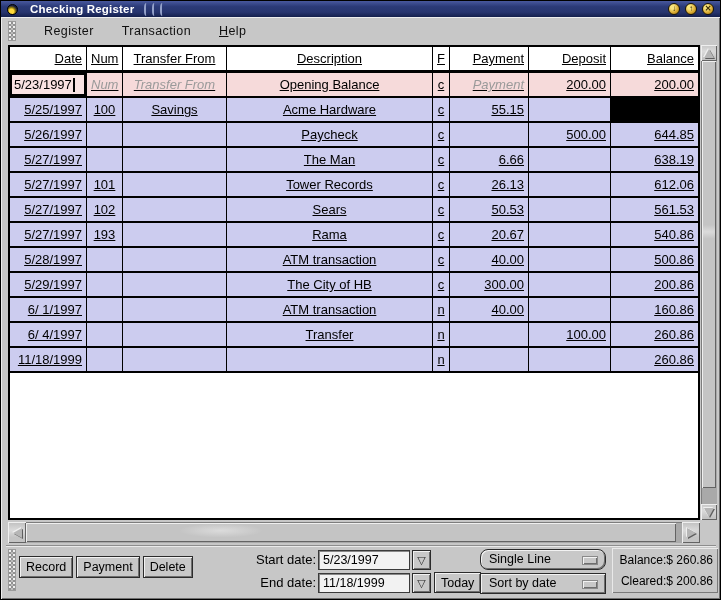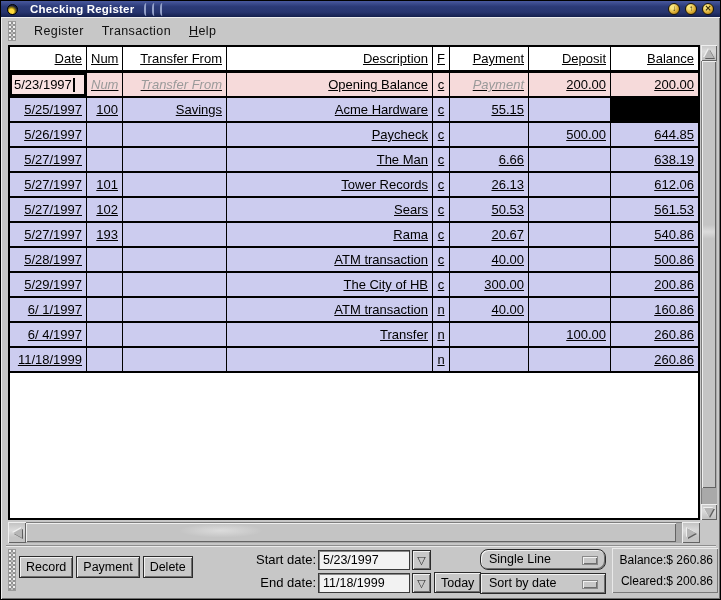--- a/index.html
+++ b/index.html
@@ -33,34 +33,34 @@
     box-shadow: inset 1px 1px 0 #ededed, inset -1px -1px 0 #6f6f6f; }
 
   .grip { background-color:#c2c2c2;
     background-image: radial-gradient(circle at 2px 2px, #efefef 1px, #8e8e8e 1.6px, #c2c2c2 2.2px);
     background-size:4px 4px; box-shadow: inset 0 0 0 1px #9a9a9a; }
 
   
   .menubar { position:absolute; left:5px; top:2px; right:5px; height:24px;
     display:flex; align-items:center; }
   .menubar .grip { width:8px; height:20px; margin-left:2px; }
-  .menu-item { font-size:12.5px; color:#101010; letter-spacing:.4px; margin-left:18px; cursor:default; }
+  .menu-item { font-size:12.5px; color:#101010; letter-spacing:.4px; margin-left:28px; cursor:default; }
   .menu-item .u { text-decoration:underline; }
 
   
   .table { position:absolute; left:7px; top:28px; width:692px; height:475px;
     background:#fff; border:2px solid #000; overflow:hidden; }
   .trow { display:grid; grid-template-columns:76px 35px 103px 205px 16px 78px 81px 87px;
     gap:0 1px; background:#000; border-bottom:2px solid #000;text-decoration:underline; }
   .trow.head { border-bottom:3px solid #000; }
   .cell { height:23px; line-height:23px; font-size:13px; color:#000; background:#ccccef;
     padding:0 4px; white-space:nowrap; overflow:hidden; position:relative; }
   .trow.head .cell { background:#fff; }
   .trow.sel .cell { background:#f6dada; }
-  .a-l { text-align:right; } .a-r { text-align:right; } .a-c { text-align:center; padding:0 1px; }
+  .a-l { text-align:center; } .a-r { text-align:right; } .a-c { text-align:center; padding:0 1px; }
   .ph { color:#9a9a9a; font-style:italic; }
   .editbox { position:absolute; inset:0; border:2px solid #000; background:#f9e2e2;
     display:flex; align-items:center; padding:0 2px; }
   .cursor { display:inline-block; width:2px; height:14px; background:#000; margin-left:1px; }
 
   
   .vscroll { position:absolute; left:700px; top:28px; width:16px; height:475px; background:#a9a9a9;
     box-shadow: inset 1px 1px 0 #7d7d7d; }
   .vthumb { position:absolute; left:1px; top:16px; width:14px; height:427px; }
   .hscroll { position:absolute; left:7px; top:505px; width:692px; height:21px; background:#a9a9a9;

